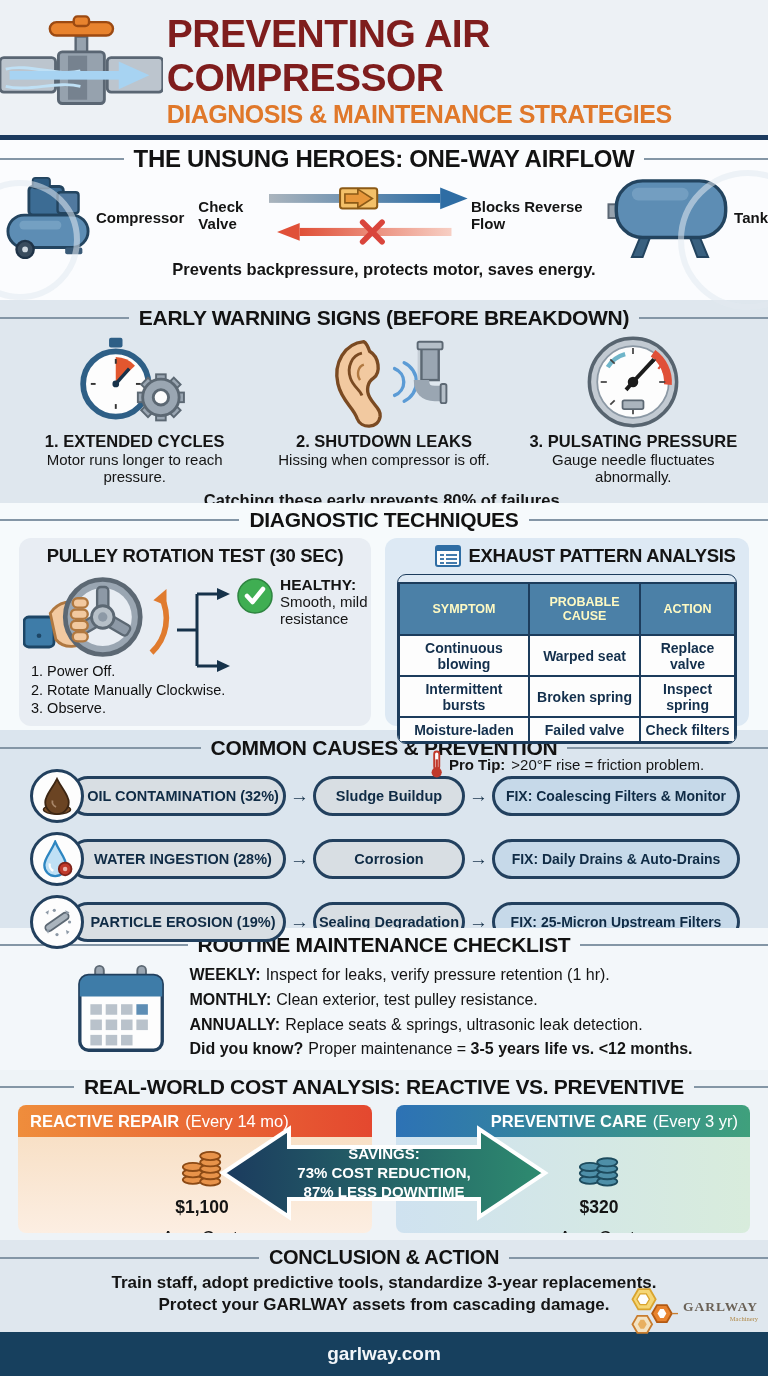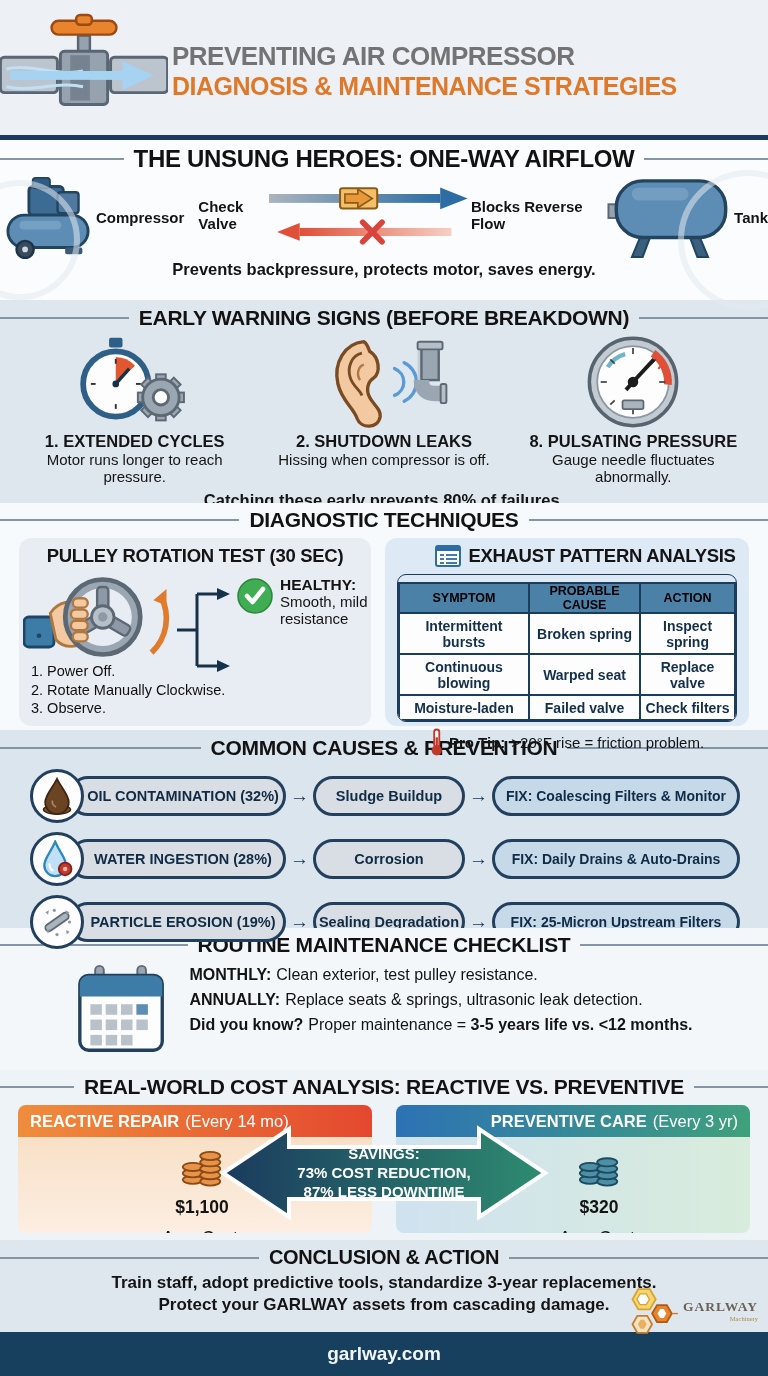--- a/index.html
+++ b/index.html
@@ -6,21 +6,21 @@
   html,body { width:768px; background:#fff; font-family:"Liberation Sans","DejaVu Sans",sans-serif; color:#141414; }
   .page { width:768px; height:1376px; overflow:hidden; display:flex; flex-direction:column; }
 
   
   .sec-head { display:flex; align-items:center; gap:10px; font-weight:800; font-size:21px; letter-spacing:-.3px; color:#121212; white-space:nowrap; }
   .sec-head::before,.sec-head::after { content:""; flex:1; height:2px; background:#8496a6; }
 
   
   .hd { height:140px; background:#edf1f5; border-bottom:5px solid #1b3a5e; display:flex; align-items:center; padding:6px 10px 0 0; }
   .hd-text { margin-left:4px; }
-  .t1 { font-size:26px; font-weight:800; color:#737373; letter-spacing:-.5px; }
+  .t1 { font-size:39px; font-weight:800; color:#7f1d1d; letter-spacing:-.5px; }
   .t2 { font-size:41px; font-weight:800; color:#16324e; letter-spacing:-1px; line-height:1.02; }
   .t3 { font-size:25px; font-weight:800; color:#e0782a; letter-spacing:-.5px; }
 
   
   .airflow { height:160px; background:#fbfcfe; padding-top:5px; position:relative; }
   .airflow .sec-head { font-size:24px; }
   .flow-row { display:flex; justify-content:center; align-items:flex-start; gap:14px; margin-top:2px; }
   .flow-col { display:flex; flex-direction:row; align-items:center; }
   .flow-label { font-weight:800; font-size:15px; }
   .cv-label { font-weight:800; font-size:15px; margin-bottom:1px; }
@@ -45,21 +45,21 @@
   .panel-title { text-align:center; font-weight:800; font-size:18.5px; padding-top:7px; letter-spacing:-.3px; }
   .steps { position:absolute; left:12px; top:124px; font-size:14.5px; font-weight:500; line-height:1.28; color:#101010; }
   .outcome { position:absolute; left:218px; display:flex; gap:7px; align-items:flex-start; }
   .outcome .o-ic { flex:0 0 auto; margin-top:2px; }
   .o-label { font-weight:800; font-size:15.5px; }
   .o-desc { font-size:15px; font-weight:500; line-height:1.1; width:112px; }
   .wheel-art { position:absolute; left:4px; top:34px; }
   .branch { position:absolute; left:158px; top:40px; }
   .ex-title { display:flex; justify-content:center; align-items:center; gap:7px;margin-left:37px; }
   .ex-table { margin:7px auto 0; border-collapse:collapse; }
-  .ex-table th { background:#4b80a7; color:#000000; font-size:12.5px; padding:0 2px; border:2px solid #1c3c5c; }
+  .ex-table th { background:#4b80a7; color:#fef9c3; font-size:12.5px; padding:11px 2px; border:2px solid #1c3c5c; }
   .ex-table td { background:#fdfdfd; color:#132f4c; font-weight:700; font-size:14px; padding:3.5px 4px; border:2px solid #1c3c5c; text-align:center; }
   .tbl-round { width:340px; margin:0 auto; border-radius:9px; overflow:hidden; border:1px solid #1c3c5c; }
   .ex-table { width:100%; }
   .protip { display:flex; justify-content:center; align-items:center; gap:6px; margin-top:6px; font-size:15px; }
   .protip b { font-weight:800; }
   .protip span { font-weight:500; }
 
   
   .causes { height:198px; background:#dbe5ee; padding-top:6px; }
   .cause-row { display:flex; align-items:center; margin:9px 0 0 30px; }
@@ -278,21 +278,21 @@
                 <line x1="76" y1="34" x2="81" y2="29"></line>
               <line x1="29" y1="81" x2="34" y2="76"></line>
             </g>
             <line x1="55" y1="55" x2="79" y2="29" stroke="#1c1c1c" stroke-width="4.5"></line>
             <line x1="55" y1="55" x2="47" y2="64" stroke="#1c1c1c" stroke-width="4.5"></line>
             <circle cx="55" cy="55" r="6" fill="#1c1c1c"></circle>
             <path d="M84,40 l4,-5 l2,8 l4,-6" stroke="#e05038" stroke-width="2.5" fill="none"></path>
             <rect x="43" y="76" width="24" height="10" rx="2" fill="#aab4bd" stroke="#5c6873" stroke-width="2"></rect>
           </svg>
         </div>
-        <div class="warn-title">8. PULSATING PRESSURE</div>
+        <div class="warn-title">3. PULSATING PRESSURE</div>
         <div class="warn-desc">Gauge needle fluctuates abnormally.</div>
       </div>
     </div>
     <div class="warn-footer">Catching these early prevents 80% of failures.</div>
   </section>
 
   <section class="diag">
     <div class="sec-head">
         <span>DIAGNOSTIC TECHNIQUES</span>
       </div>
@@ -365,28 +365,28 @@
           <table class="ex-table">
             <thead>
               <tr>
                 <th>SYMPTOM</th>
                 <th>PROBABLE CAUSE</th>
                 <th>ACTION</th>
               </tr>
             </thead>
             <tbody>
               <tr>
+                <td>Continuous blowing</td>
+                <td>Warped seat</td>
+                <td>Replace valve</td>
+              </tr>
+              <tr>
                 <td>Intermittent bursts</td>
                 <td>Broken spring</td>
                 <td>Inspect spring</td>
-              </tr>
-              <tr>
-                <td>Continuous blowing</td>
-                <td>Warped seat</td>
-                <td>Replace valve</td>
               </tr>
               <tr>
                 <td>Moisture-laden</td>
                 <td>Failed valve</td>
                 <td>Check filters</td>
               </tr>
             </tbody>
           </table>
         </div>
         <div class="protip">
@@ -481,20 +481,21 @@
             <rect x="63" y="58" width="12" height="11"></rect>
           <rect x="15" y="74" width="12" height="11"></rect>
             <rect x="31" y="74" width="12" height="11"></rect>
             <rect x="47" y="74" width="12" height="11"></rect>
         </g>
         <g fill="#5d8db4">
           <rect x="63" y="42" width="12" height="11"></rect>
         </g>
       </svg>
       <div class="chk-lines">
+        <div><span class="lbl">WEEKLY:</span><span class="txt">Inspect for leaks, verify pressure retention (1 hr).</span></div>
         <div><span class="lbl">MONTHLY:</span><span class="txt">Clean exterior, test pulley resistance.</span></div>
         <div><span class="lbl">ANNUALLY:</span><span class="txt">Replace seats &amp; springs, ultrasonic leak detection.</span></div>
         <div><span class="lbl">Did you know?</span><span class="txt">Proper maintenance =</span> <span class="bld">3-5 years life vs. &lt;12 months.</span></div>
       </div>
     </div>
   </section>
 
   <section class="cost">
     <div class="sec-head">
         <span>REAL-WORLD COST ANALYSIS: REACTIVE VS. PREVENTIVE</span>

